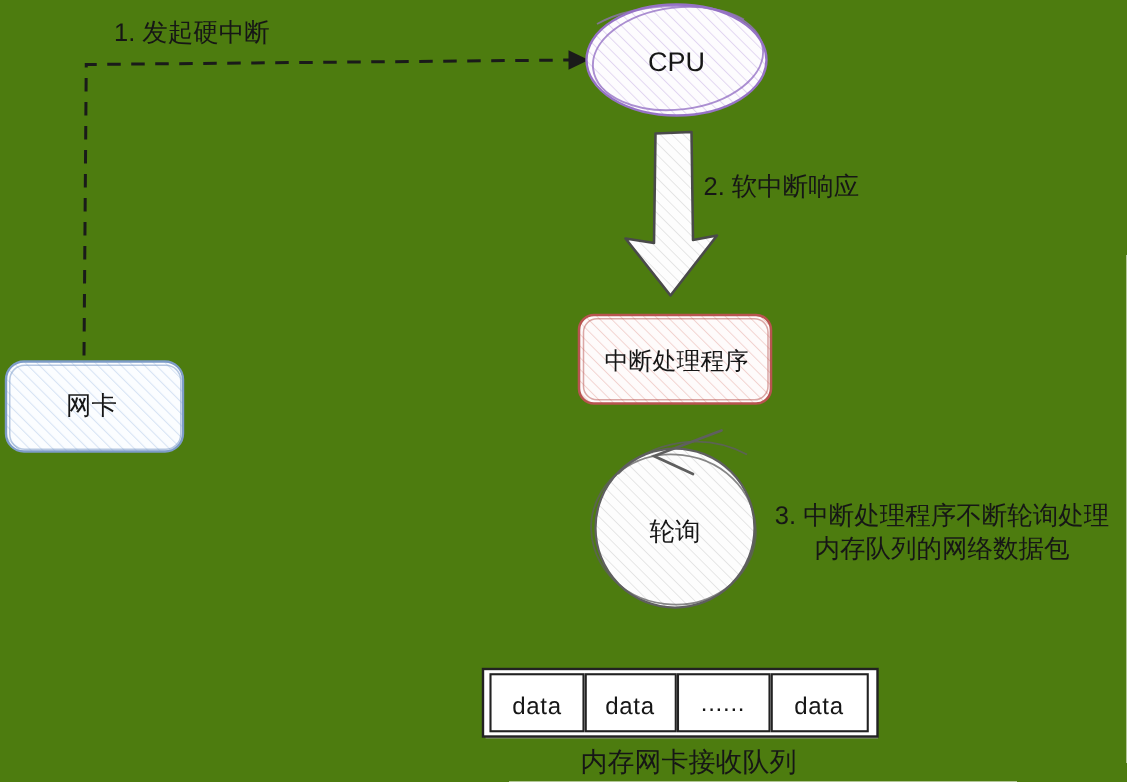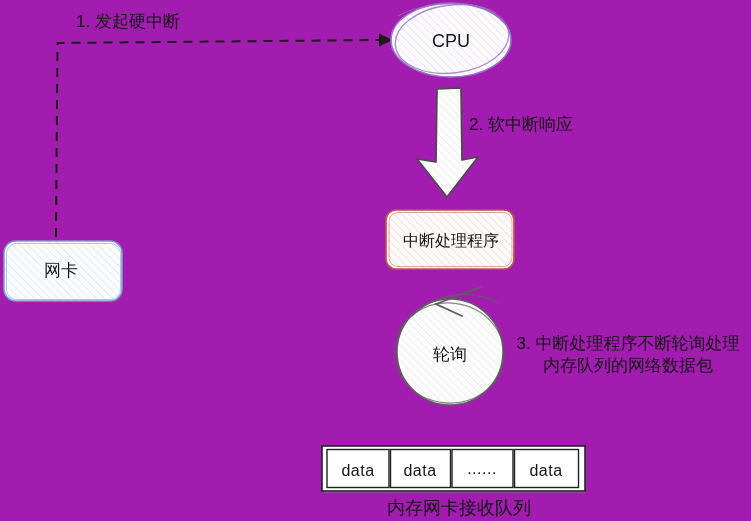--- a/index.html
+++ b/index.html
@@ -1,19 +1,19 @@
 <!DOCTYPE html>
 <html><head>
 <meta charset="utf-8">
 <style>
   html,body{margin:0;padding:0;background:#ffffff;}
   .canvas{
     position:relative;
     width:751px;height:521px;
-    background:#a21caf;
+    background:#4d7c0f;
     overflow:hidden;
     font-family:"Liberation Sans","DejaVu Sans",sans-serif;
   }
   svg text{
     font-family:"Liberation Sans","DejaVu Sans",sans-serif;
     fill:#161616;
   }
   .t17{font-size:17px;}
   .t18{font-size:18px;}
   .t16{font-size:16px;}

